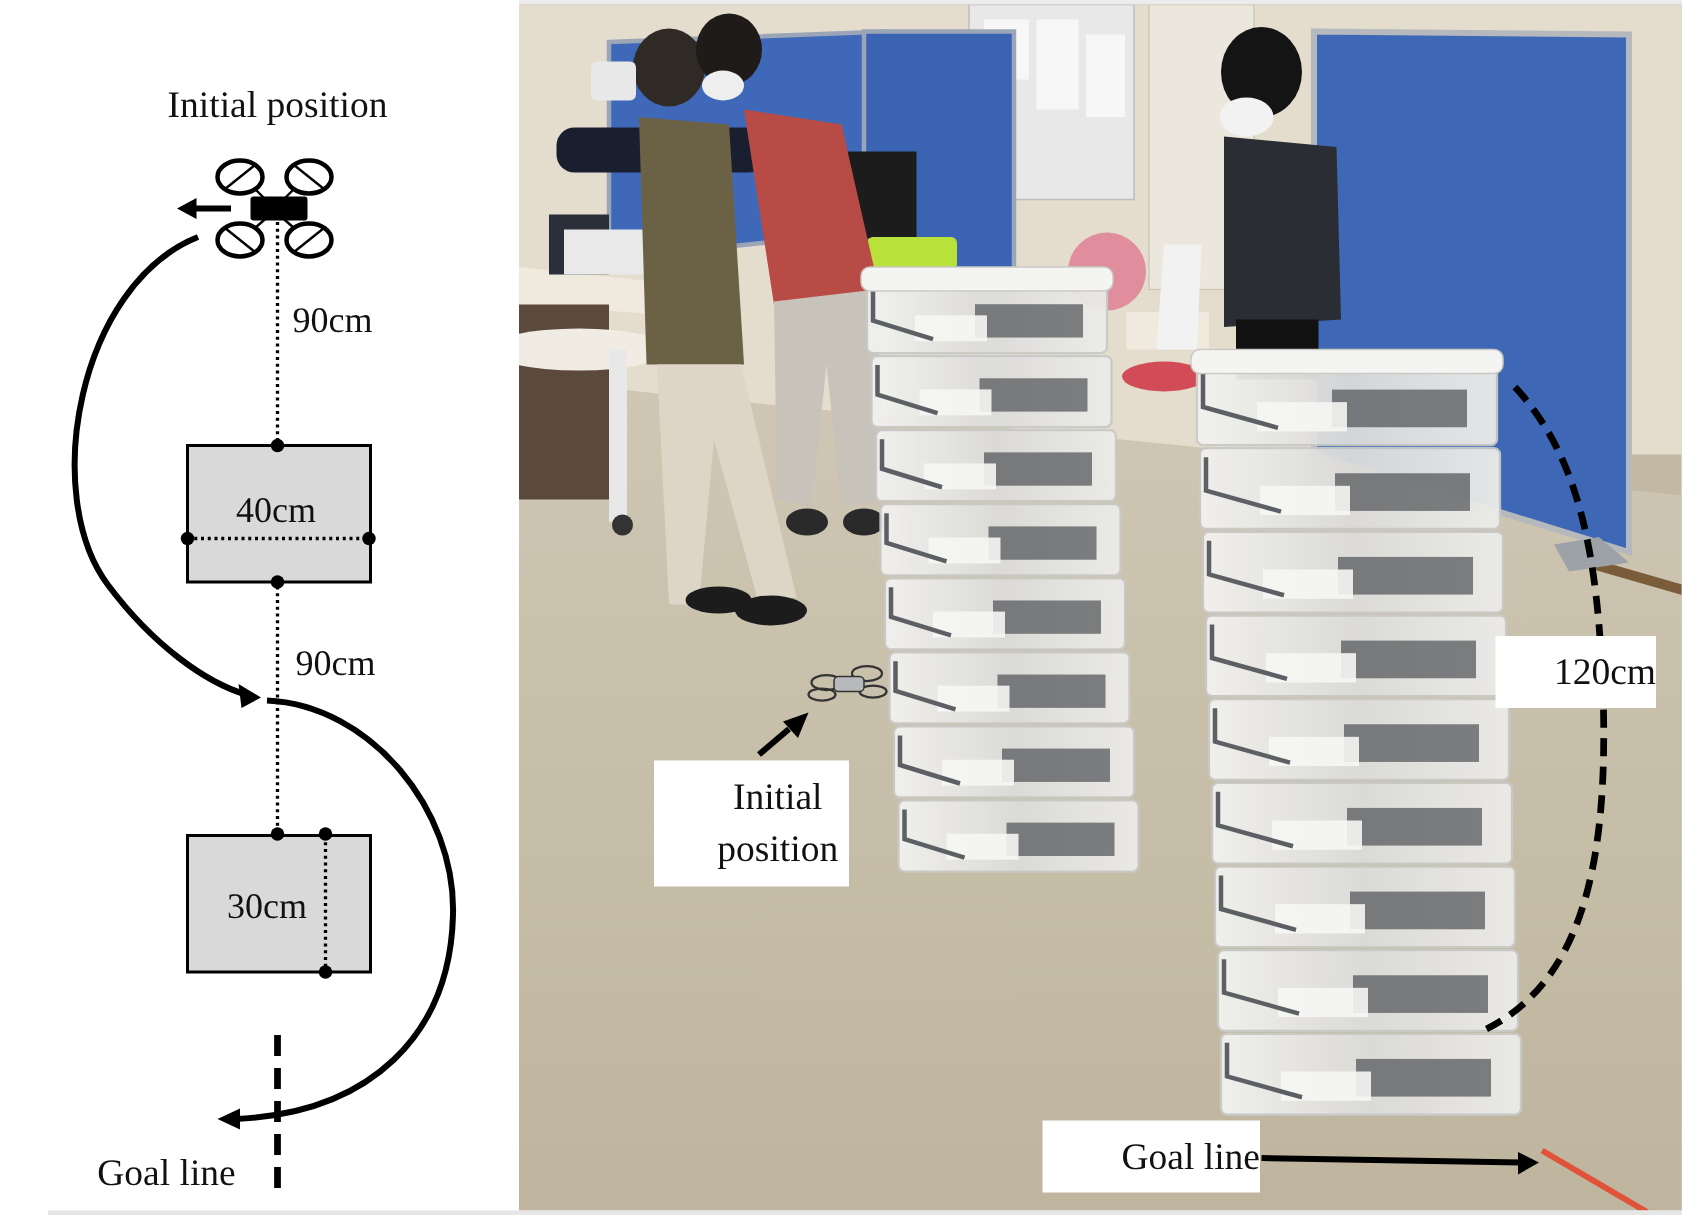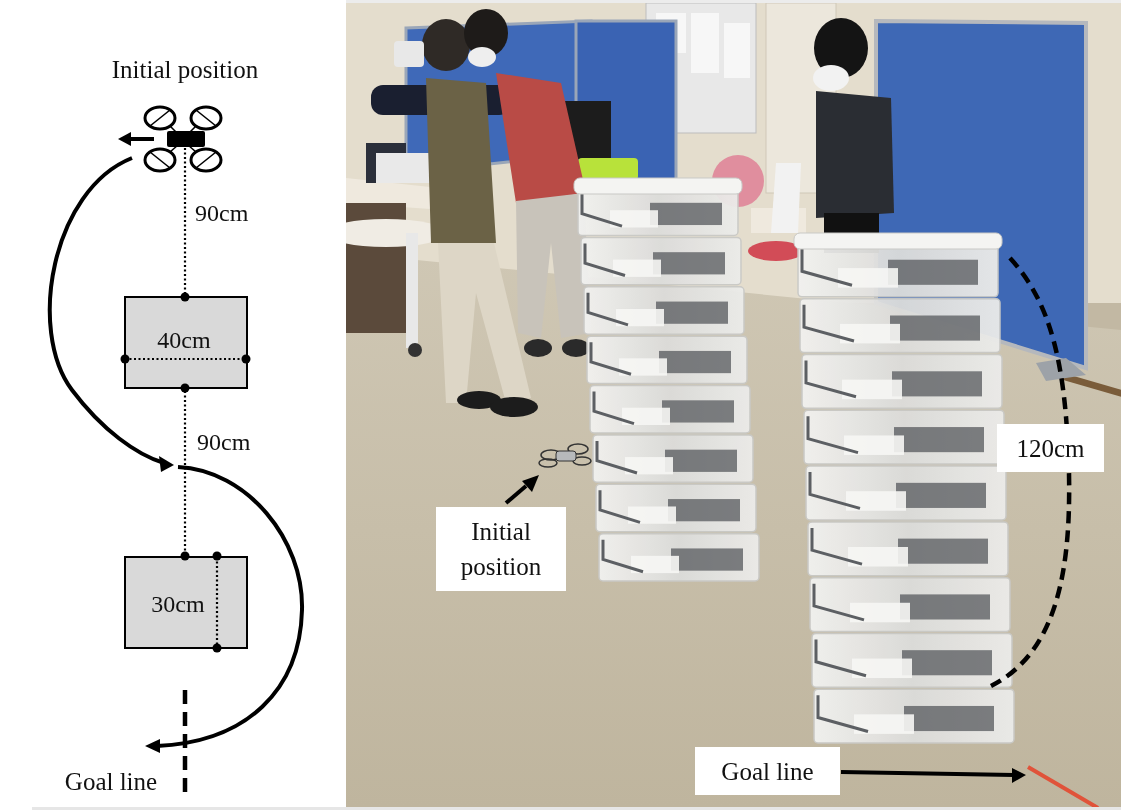--- a/index.html
+++ b/index.html
@@ -4,21 +4,21 @@
 <style>
   html, body { margin: 0; padding: 0; background: #ffffff; }
   body { width: 1121px; height: 810px; position: relative; overflow: hidden;
          font-family: "Liberation Serif", "DejaVu Serif", serif; }
   .frame { position: absolute; left: 0; top: 0; width: 1121px; height: 810px; margin-left: 32px; }
   .left-panel { position: absolute; left: 0; top: 0; width: 314px; height: 810px; background: #ffffff; }
   .photo { position: absolute; left: 314px; top: 3px; width: 804px; height: 804px; overflow: hidden; background: #c2b8a3; }
   .diagram-text { font-family: "Liberation Serif", "DejaVu Serif", serif; fill: #111; }
   .label-box { position: absolute; background: #ffffff; color: #111;
                font-family: "Liberation Serif", "DejaVu Serif", serif; font-size: 25px;
-               display: flex; align-items: center; justify-content: center; text-align: center; line-height: 35px; }
+               display: flex; align-items: center; justify-content: flex-end; text-align: center; line-height: 35px; }
   .bottom-rule { position: absolute; left: 0; top: 807px; width: 1121px; height: 3px; background: #e6e6e6; }
   .top-rule { position: absolute; left: 314px; top: 0; width: 807px; height: 3px; background: #ececec; }
 </style>
 </head>
 <body>
 
 <div class="frame">
 
   <div class="left-panel">
     <svg width="314" height="810" viewBox="0 0 314 810">

